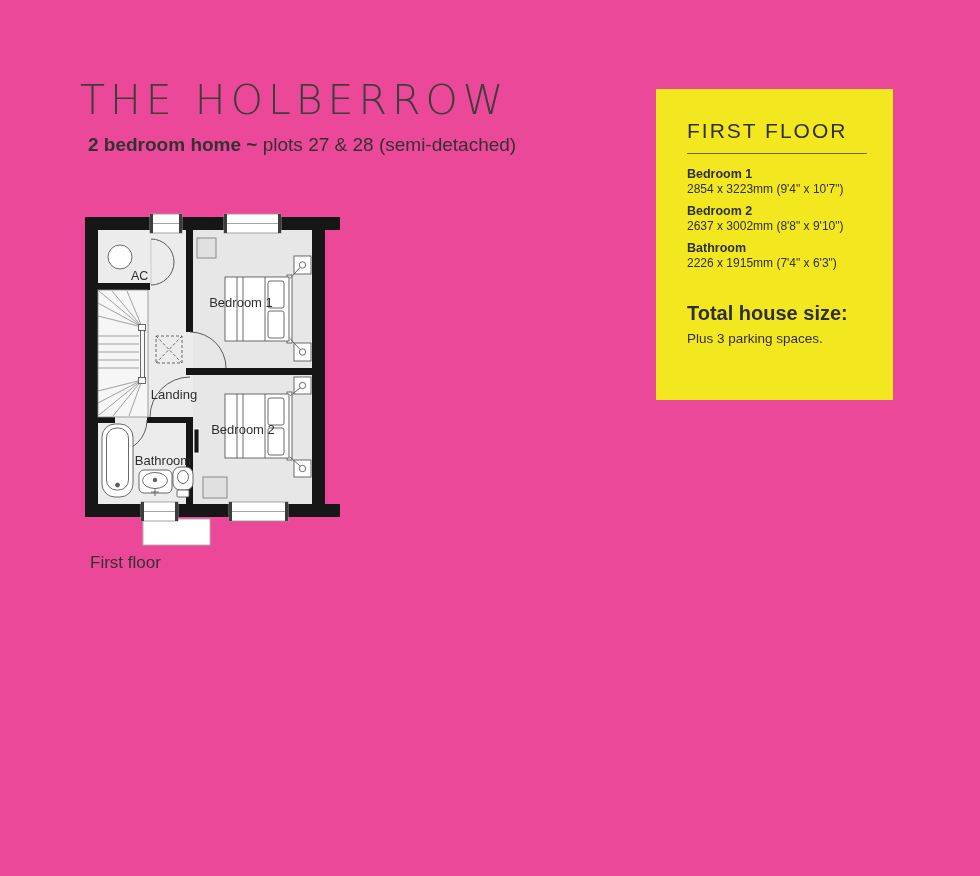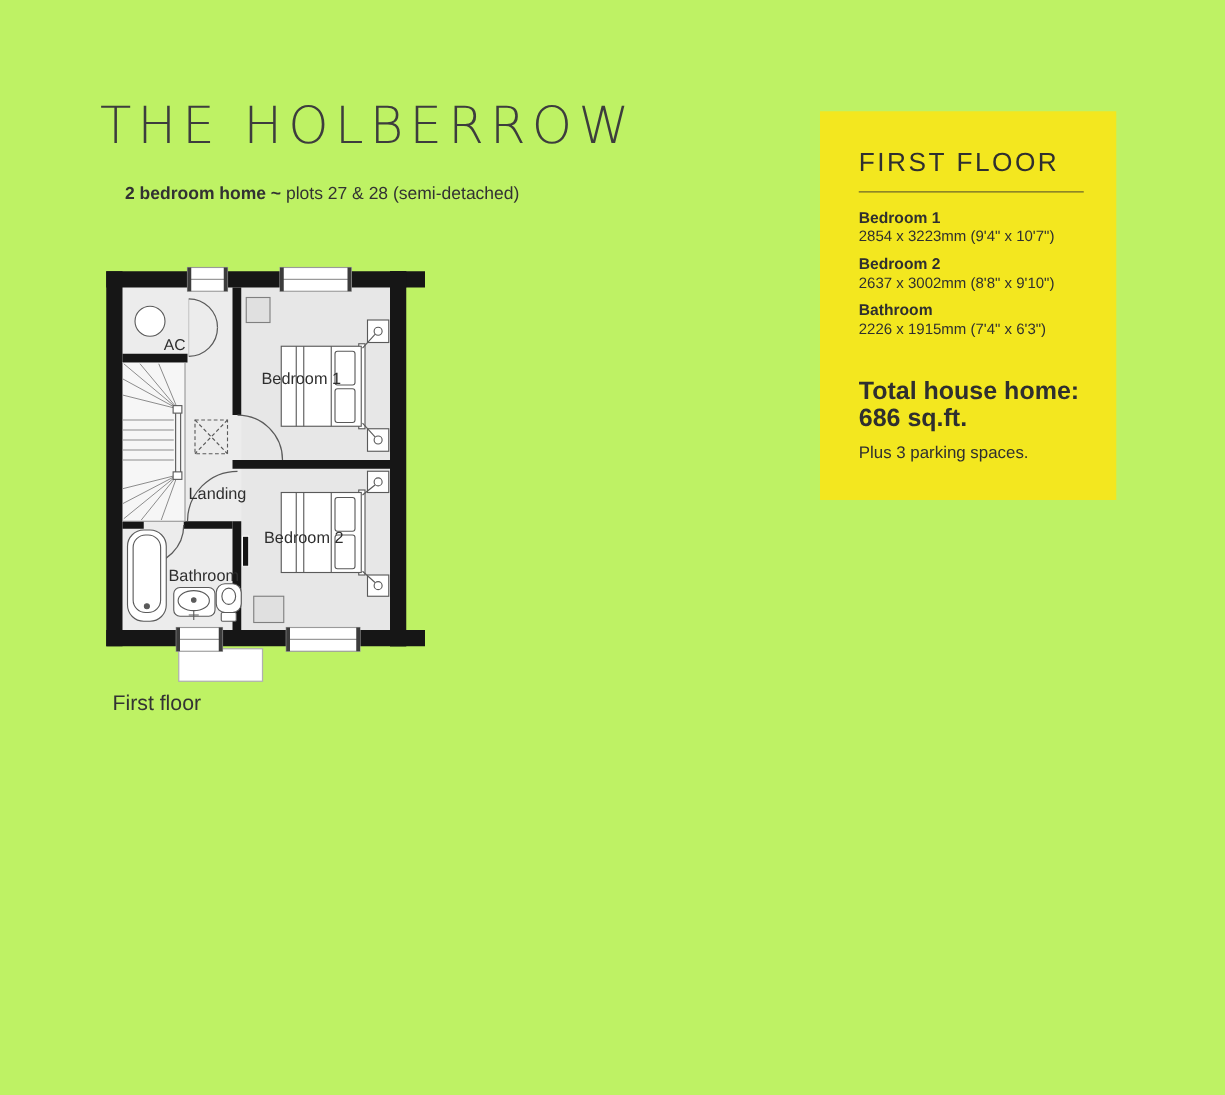--- a/index.html
+++ b/index.html
@@ -1,23 +1,23 @@
 <!DOCTYPE html>
 <html><head>
 <meta charset="utf-8">
 <style>
   html,body{margin:0;padding:0;background:#ffffff;}
-  #canvas{position:relative;width:980px;height:876px;background:#bef264;overflow:hidden;
+  #canvas{position:relative;width:980px;height:876px;background:#ec4899;overflow:hidden;
           font-family:"Liberation Sans","DejaVu Sans",sans-serif;}
 
   
   .title{position:absolute;left:80px;top:76px;margin:0;
          font-family:"DejaVu Sans ExtraLight","DejaVu Sans","Liberation Sans",sans-serif;
          font-weight:200;font-size:41px;letter-spacing:5px;color:#3d3d3d;white-space:nowrap;}
-  .subtitle{position:absolute;left:88px;top:134px;margin:12px;font-size:14px;color:#323232;white-space:nowrap;}
+  .subtitle{position:absolute;left:88px;top:134px;margin:0;font-size:19px;color:#323232;white-space:nowrap;}
   .subtitle .b{font-weight:700;}
 
   
   #plan{position:absolute;left:75px;top:195px;width:330px;height:365px;}
   .caption{position:absolute;left:90px;top:553px;font-size:17px;color:#333333;}
 
   
   .panel{position:absolute;left:656px;top:89px;width:237px;height:311px;background:#F3E71F;
          box-sizing:border-box;padding:30px 26px 0 31px;color:#2f2f2f;}
   .panel-heading{font-size:21px;letter-spacing:2px;font-weight:400;color:#2f2f2f;white-space:nowrap;}
@@ -221,19 +221,18 @@
     <div class="room">
       <div class="room-name">Bedroom 2</div>
       <div class="room-dims">2637 x 3002mm (8'8" x 9'10")</div>
     </div>
     <div class="room">
       <div class="room-name">Bathroom</div>
       <div class="room-dims">2226 x 1915mm (7'4" x 6'3")</div>
     </div>
 
     <div class="total">
-      <div>Total house home:</div>
-      <div>686 sq.ft.</div>
+      <div>Total house size:</div>
     </div>
     <div class="parking">Plus 3 parking spaces.</div>
   </div>
 
 </div>
 
 </body></html>

